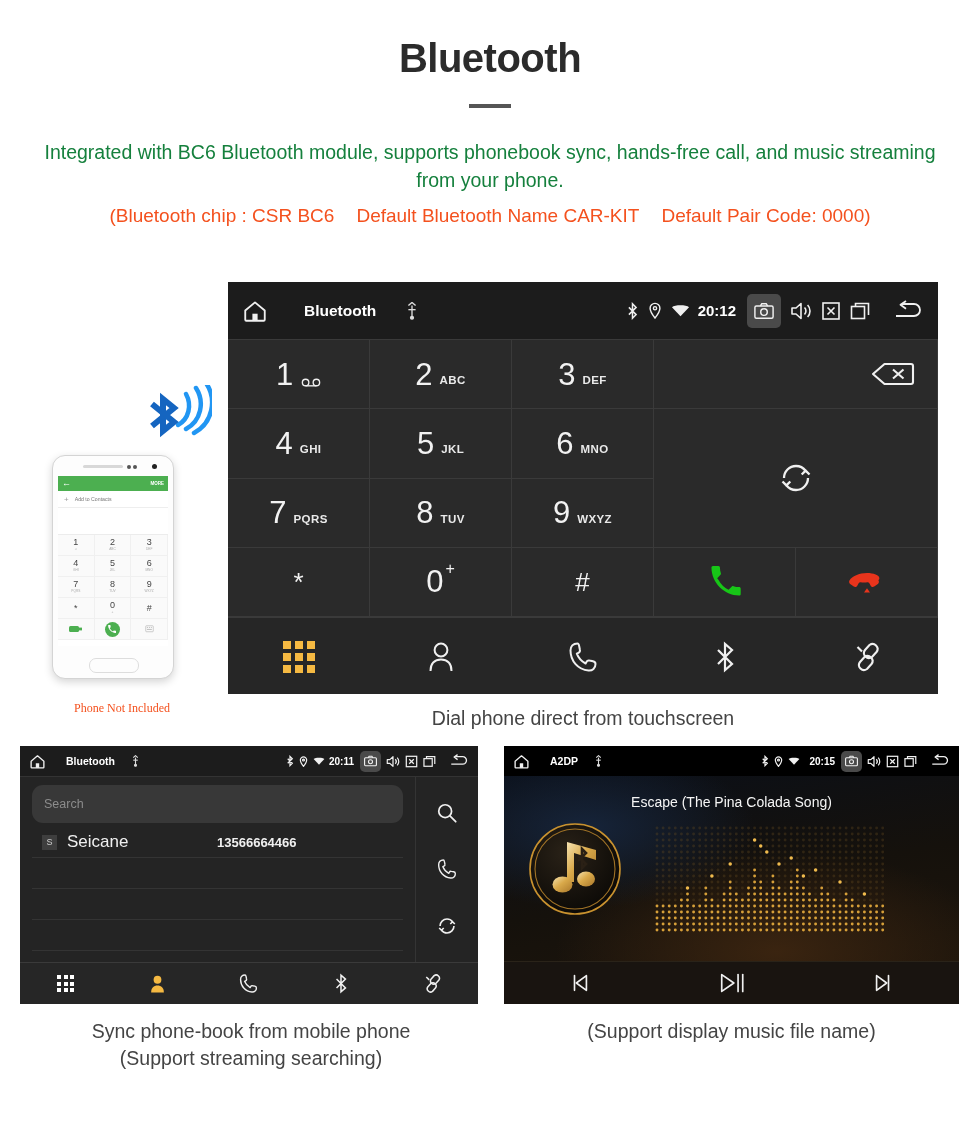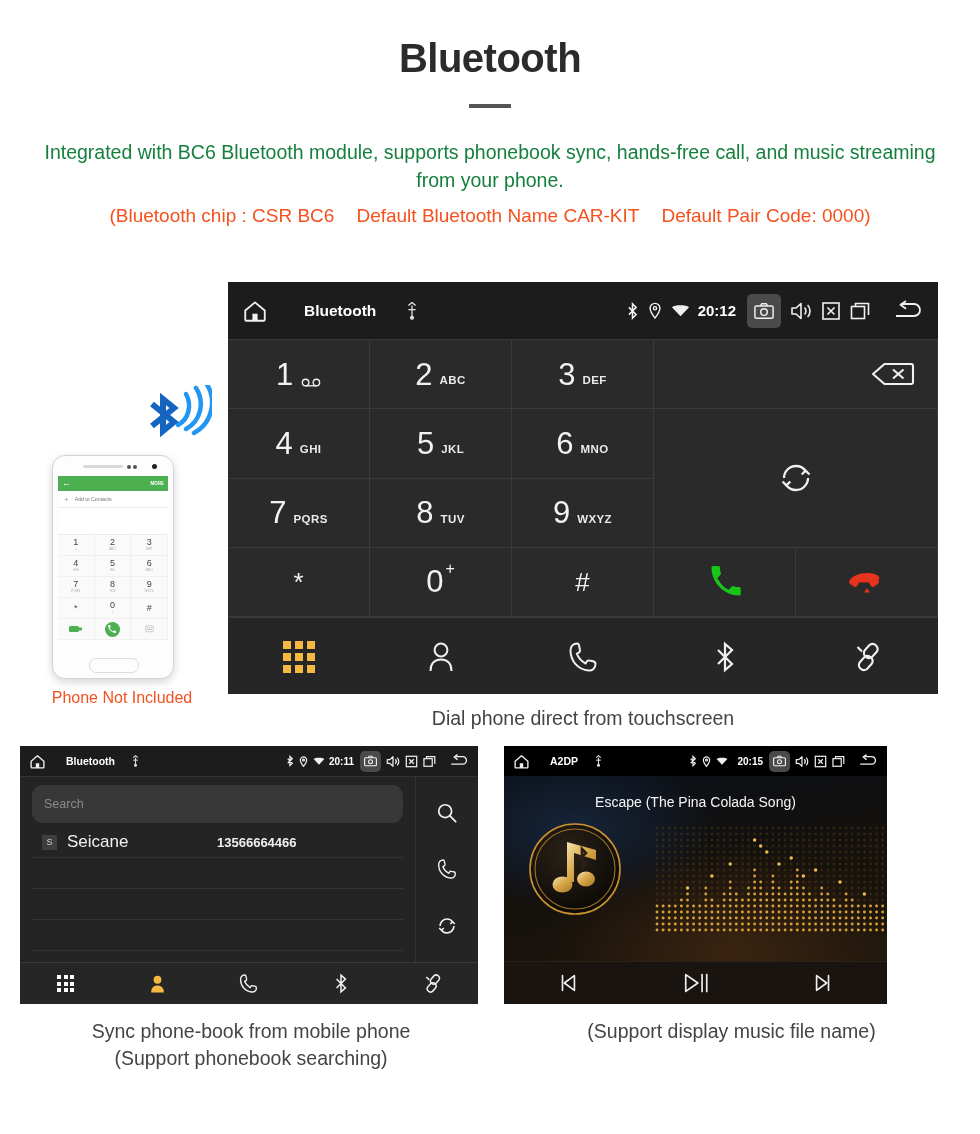--- a/index.html
+++ b/index.html
@@ -179,22 +179,22 @@
   .ph-addrow .pl { color: #9e9e9e; font-size: 8px; margin-right: 6px; }
   .ph-addrow .tx { color: #777; font-size: 5.2px; }
   .ph-blank { height: 26px; background: #fff; border-bottom: 1px solid #ececec; }
   .ph-keys { display: grid; grid-template-columns: repeat(3,1fr); grid-template-rows: repeat(5, 21px); background: #fafafa; }
   .ph-keys .k { display: flex; flex-direction: column; align-items: center; justify-content: center; border-right: 1px solid #f0f0f0; border-bottom: 1px solid #f0f0f0; }
   .ph-keys .k b { font-size: 9px; color: #444; font-weight: normal; line-height: 1; }
   .ph-keys .k s { font-size: 3.2px; color: #aaa; text-decoration: none; line-height: 1.4; }
   .ph-callbtn { width: 15px; height: 15px; border-radius: 50%; background: #4caf50; display: flex; align-items: center; justify-content: center; }
   .ph-home { position: absolute; left: 36px; bottom: 5px; width: 48px; height: 13px; border: 1.5px solid #ddd; border-radius: 7px; }
   .phone-caption {
-    position: absolute; left: 0; top: 304px; width: 200px; text-align: center;
-    color: #f4511e; font-size: 16px;
+    position: absolute; left: 0; top: 316px; width: 200px; text-align: center;
+    color: #f4511e; font-size: 12px; font-family: Liberation Serif, serif;
   }
 
   
   .caption { position: absolute; text-align: center; color: #444; font-size: 19.5px; line-height: 1.4; }
   #cap-dialer { left: 228px; top: 705px; width: 710px; }
   #cap-phonebook { left: 20px; top: 1018px; width: 462px; }
   #cap-music { left: 504px; top: 1018px; width: 455px; }
 
   
   #phonebook { left: 20px; top: 746px; width: 458px; height: 258px; }
@@ -221,21 +221,21 @@
   .pb-name { color: #f0f0f0; font-size: 17px; width: 150px; }
   .pb-num { color: #f0f0f0; font-size: 13px; font-weight: bold; }
   .pb-side {
     width: 62px; border-left: 1px solid #343434;
     display: flex; flex-direction: column; align-items: center;
     justify-content: space-around; padding: 8px 0;
   }
   #phonebook .hu-nav { height: 41px; }
 
   
-  #music { left: 504px; top: 746px; width: 383px; height: 258px; background: #000; }
+  #music { left: 504px; top: 746px; width: 455px; height: 258px; background: #000; }
   #music .hu-bar { height: 30px; padding: 0 9px; background: #000; }
   #music .hu-bar .title { font-size: 10.5px; margin-left: 20px; }
   #music .hu-bar .usb { margin-left: 16px; }
   #music .hu-bar .right-grp > * { margin-left: 5px; }
   #music .hu-bar .clock { font-size: 10px; margin-left: 9px; }
   #music .hu-bar .cam-hl { width: 21px; height: 21px; margin-left: 6px; }
   .mus-stage {
     position: relative; height: 185px;
     background:
       radial-gradient(ellipse 60% 70% at 18% 28%, #16243a 0%, rgba(8,12,20,0) 62%),
@@ -736,21 +736,21 @@
             <path d="M13.5 16 a5 5 0 0 1 7 7 L16 28 a5 5 0 0 1-7-7z"></path>
             <line x1="6.5" y1="6" x2="11" y2="10.5"></line>
           </svg>
       </span>
     </div>
   </div>
 </div>
 
 <div class="caption" id="cap-phonebook">
   <div>Sync phone-book from mobile phone</div>
-  <div>(Support phonebook searching)</div>
+  <div>(Support streaming searching)</div>
 </div>
 
 <div class="hu" id="music">
   <div class="hu-bar">
     <div class="left-grp">
       <span class="ico">
         <svg width="17" height="17" viewBox="0 0 24 24" fill="none" stroke="#f0f0f0" stroke-width="1.9" stroke-linejoin="round">
             <path d="M3 11.5 12 4l9 7.5V20a1 1 0 0 1-1 1H4a1 1 0 0 1-1-1z"></path>
             <rect x="9.6" y="14.5" width="4.8" height="6.5" fill="#f0f0f0" stroke="none"></rect>
           </svg>

